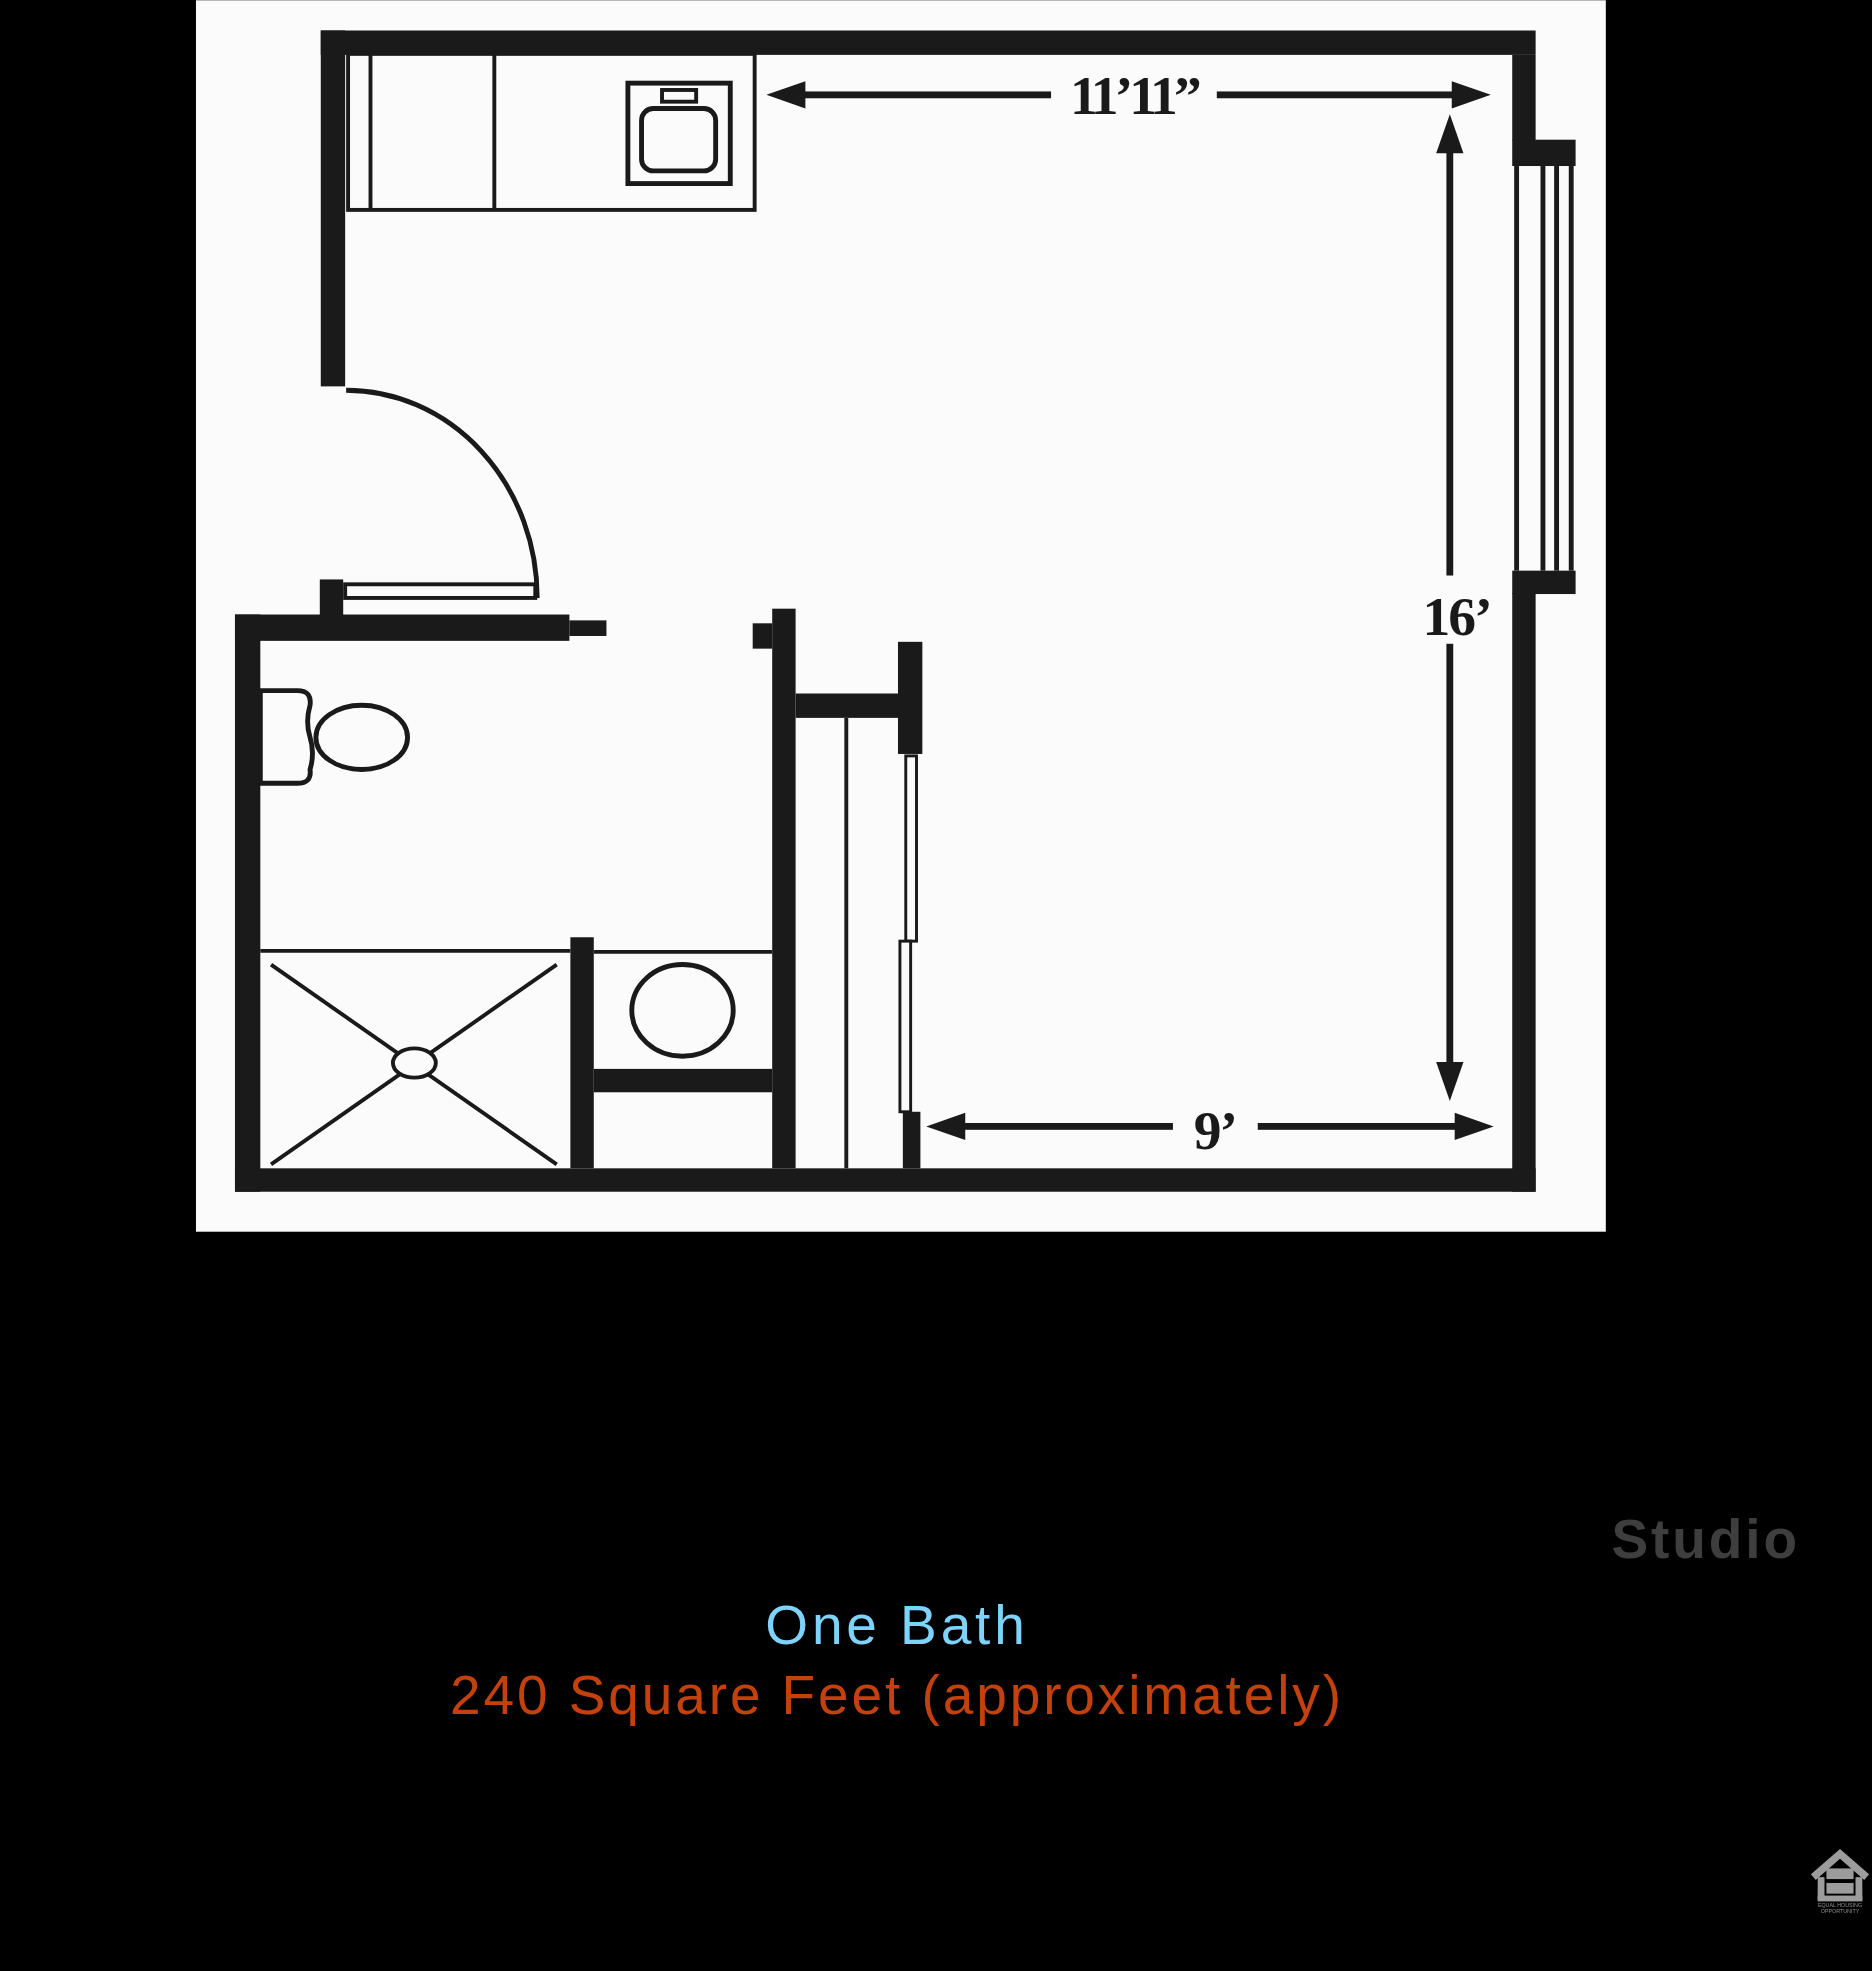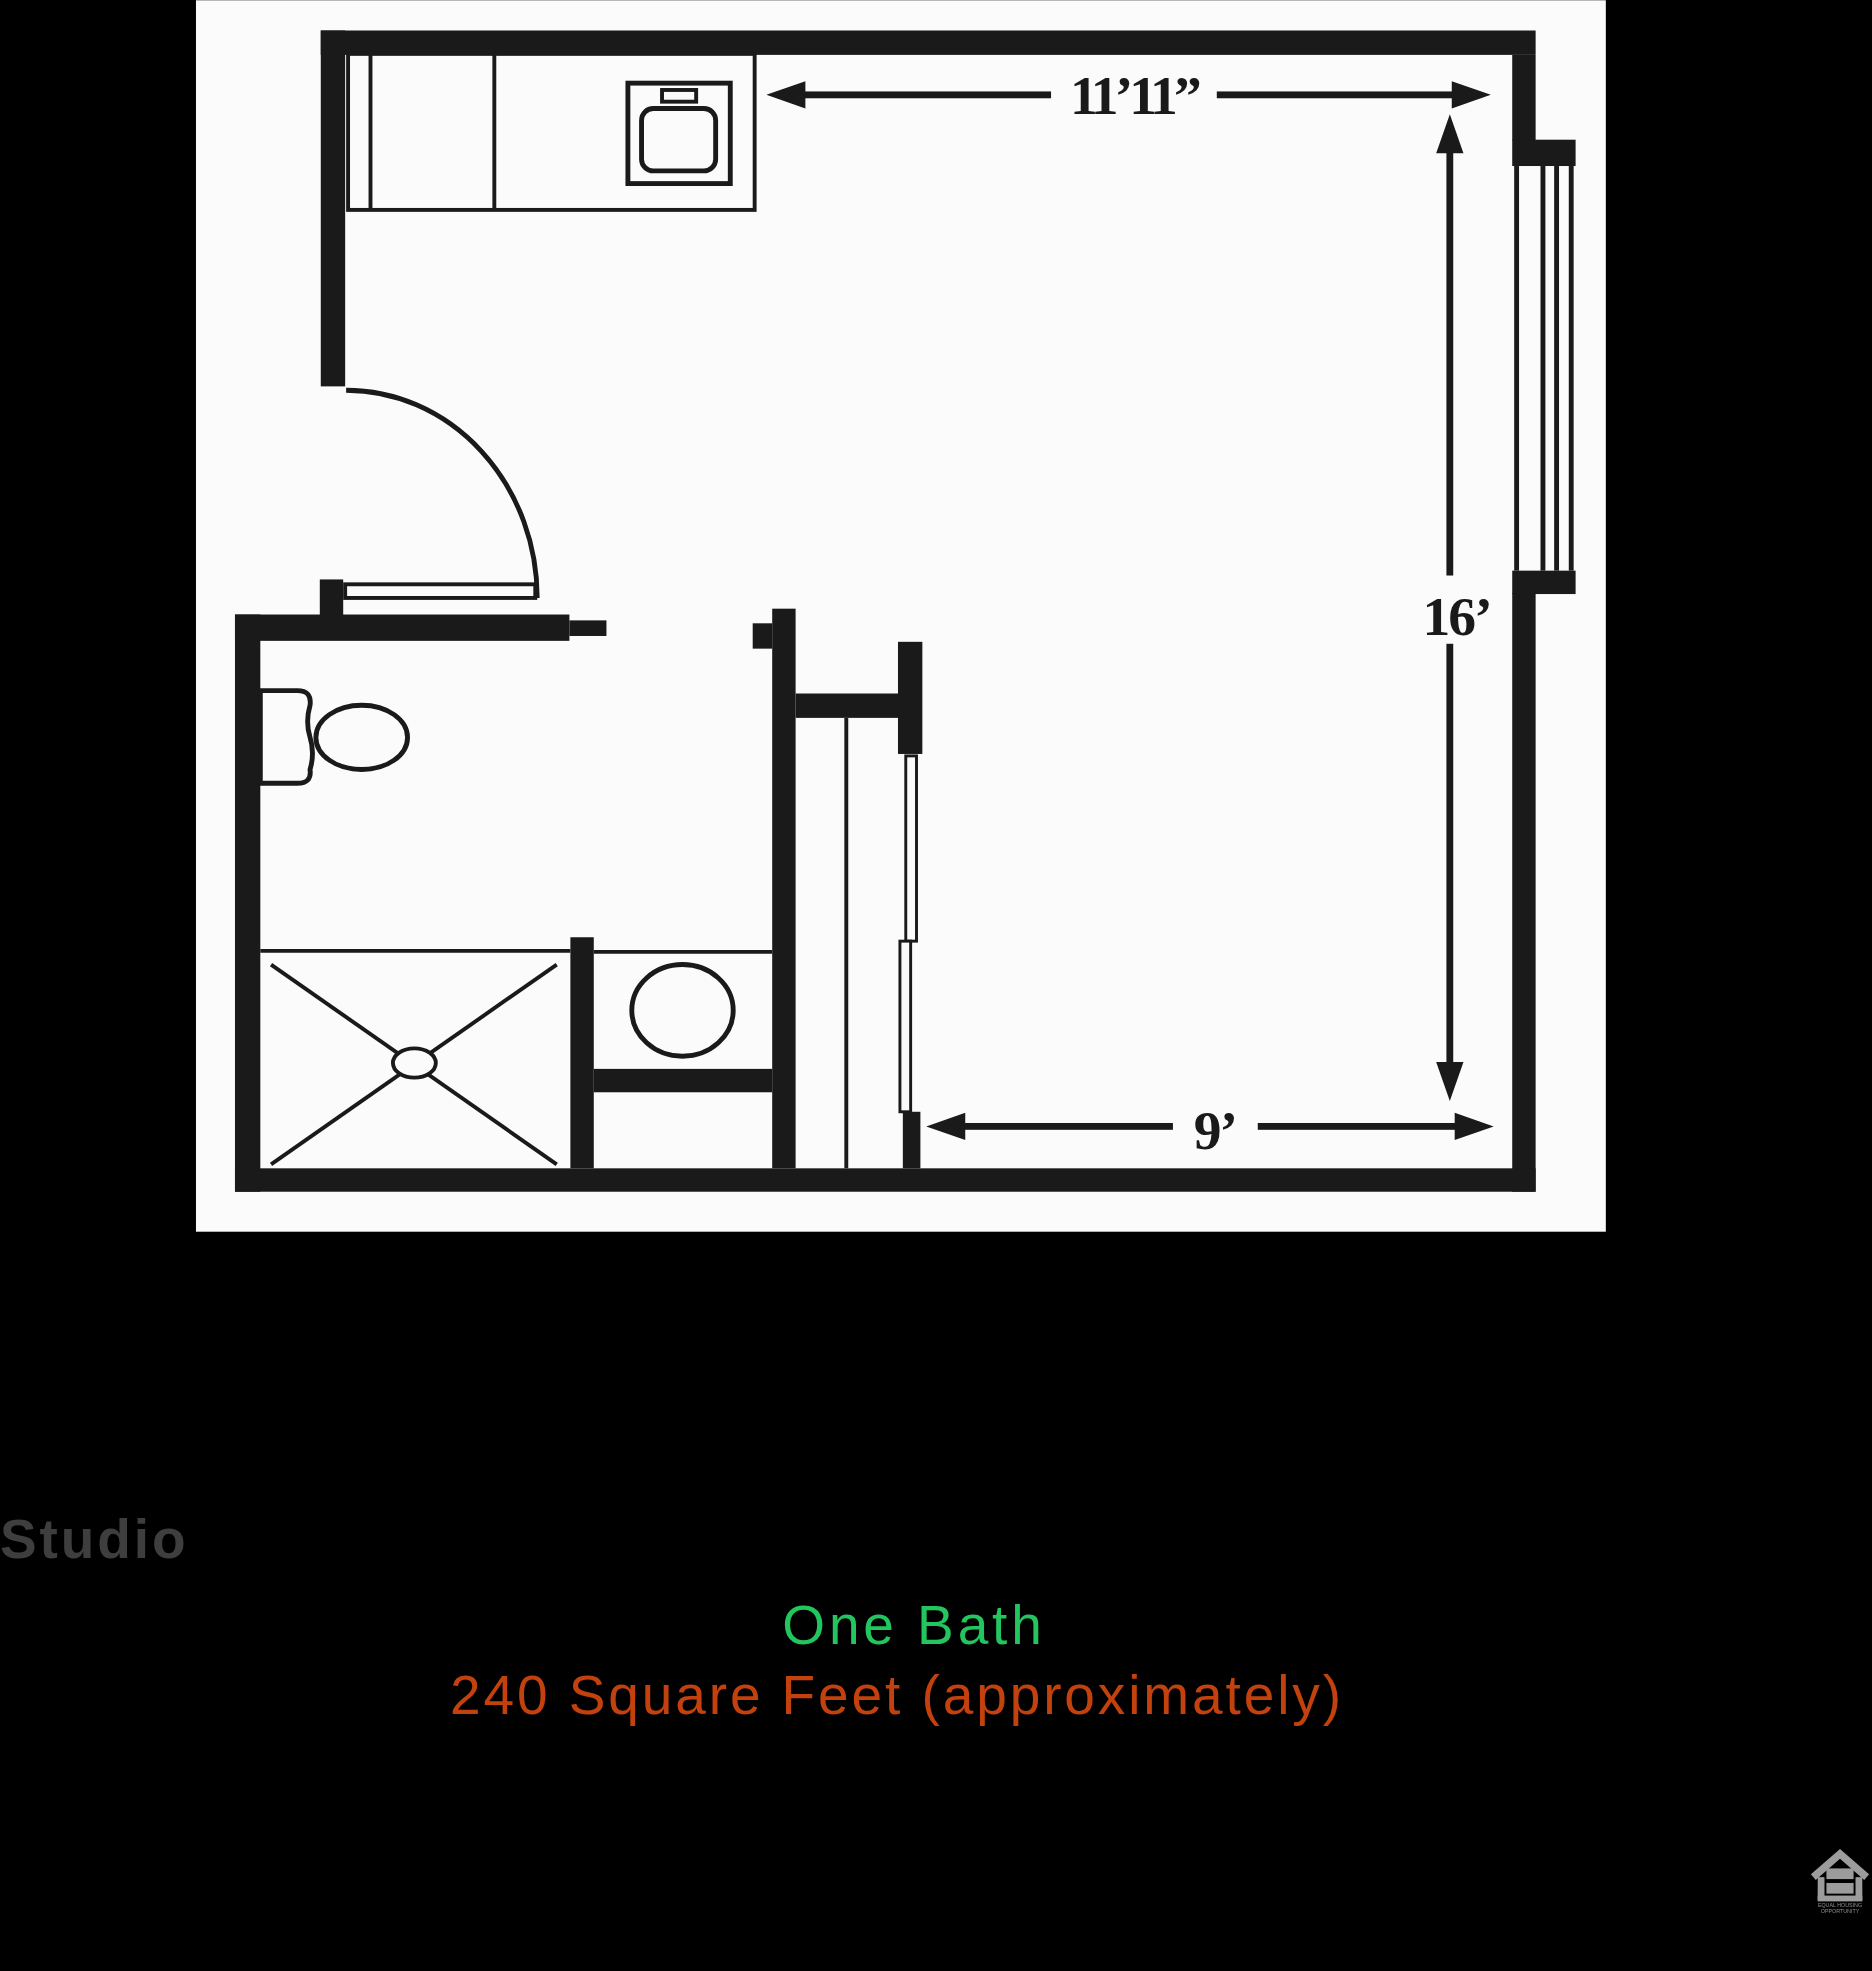--- a/index.html
+++ b/index.html
@@ -117,23 +117,23 @@
   <g fill="#1a1a1a">
     <polygon points="950,1155 990,1141 990,1169"></polygon>
     <rect x="984" y="1151.5" width="219" height="7"></rect>
     <rect x="1290" y="1151.5" width="208" height="7"></rect>
     <polygon points="1532,1155 1492,1141 1492,1169"></polygon>
   </g>
 
   <text x="1246" y="1178" text-anchor="middle" font-family="Liberation Serif, serif" font-weight="bold" font-size="57" letter-spacing="-2" fill="#1a1a1a">9’</text>
 </svg>
 
-<div class="abs" style="left:0;top:1512px;width:1800px;text-align:left;font-size:55px;font-weight:bold;letter-spacing:2.9px;color:#3e3e3e;line-height:55px;">Studio</div>
+<div class="abs" style="left:0;top:1512px;width:1800px;text-align:right;font-size:55px;font-weight:bold;letter-spacing:2.9px;color:#3e3e3e;line-height:55px;">Studio</div>
 
-<div class="abs" style="left:17px;top:1598px;width:1794px;text-align:center;font-size:55px;letter-spacing:3.9px;color:#22c55e;line-height:55px;">One Bath</div>
+<div class="abs" style="left:0;top:1598px;width:1794px;text-align:center;font-size:55px;letter-spacing:3.9px;color:#7dd3fc;line-height:55px;">One Bath</div>
 
 <div class="abs" style="left:0;top:1668px;width:1794px;text-align:center;font-size:55px;letter-spacing:2.9px;color:#c2410c;line-height:55px;">240 Square Feet (approximately)</div>
 
 <svg class="abs" style="left:1808px;top:1847px" width="64" height="70" viewBox="0 0 66 72">
   <g fill="#9c9c9c">
     <path d="M 33 2 L 63 28 L 58 34 L 33 12 L 8 34 L 3 28 Z"></path>
     <rect x="10" y="31" width="7" height="24"></rect>
     <rect x="49" y="31" width="7" height="24"></rect>
     <rect x="10" y="50" width="46" height="6"></rect>
     <rect x="19" y="22" width="28" height="11"></rect>

